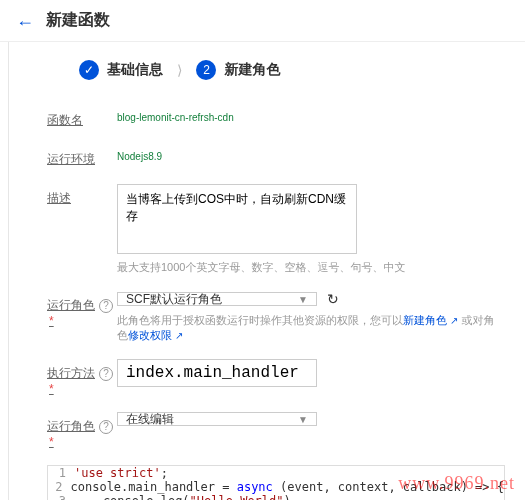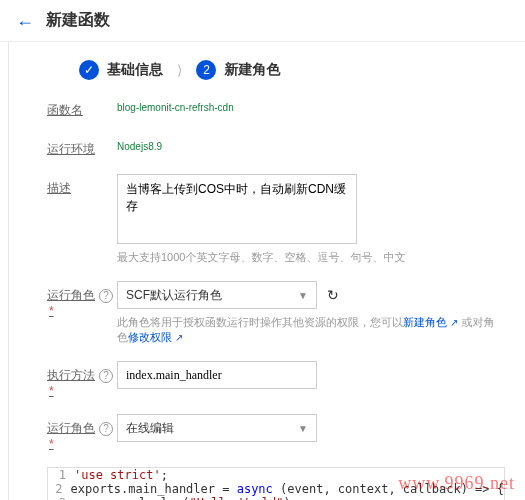--- a/index.html
+++ b/index.html
@@ -1,39 +1,39 @@
 <!DOCTYPE html>
 <html><head>
 <meta charset="utf-8">
 <style>
   * { box-sizing: border-box; margin: 0; padding: 0; }
   body { font-family: -apple-system, "PingFang SC", "Microsoft YaHei", sans-serif; font-size: 12px; color: #333; background: #fff; width: 525px; height: 500px; overflow: hidden; position: relative; }
   .topbar { display: flex; align-items: center; padding: 10px 16px; border-bottom: 1px solid #eee; font-size: 16px; font-weight: 600; }
   .back-arrow { color: #0052d9; margin-right: 12px; font-size: 18px; cursor: pointer; }
   .main { padding: 18px 20px 18px 38px; border-left: 1px solid #e6e6e6; margin-left: 8px; }
-  .steps { display: flex; align-items: center; margin-bottom: 16px; padding-left: 32px; }
+  .steps { display: flex; align-items: center; margin-bottom: 26px; padding-left: 32px; }
   .step { display: flex; align-items: center; }
   .step-circle { width: 20px; height: 20px; border-radius: 50%; background: #0052d9; color: #fff; display: inline-flex; align-items: center; justify-content: center; font-size: 12px; margin-right: 8px; }
   .step-circle.check::after { content: "✓"; }
   .step-label { font-size: 14px; font-weight: 600; }
   .step-sep { color: #bbb; margin: 0 14px; font-size: 14px; }
   .form-row { display: flex; align-items: flex-start; margin-bottom: 16px; }
   .form-label { width: 70px; flex-shrink: 0; color: #666; padding-top: 6px; font-size: 12px; text-decoration: underline; }
   .form-val { color: #15803d; padding-top: 6px; font-size: 10px; }
   .form-val-col { display: flex; flex-direction: column; }
   .req { color: #e54545; margin-left: 2px; }
   .help-icon { display: inline-flex; width: 14px; height: 14px; border: 1px solid #999; border-radius: 50%; color: #999; align-items: center; justify-content: center; font-size: 10px; margin-left: 4px; cursor: pointer; }
   .textarea { width: 240px; height: 70px; border: 1px solid #ccc; padding: 6px 8px; font-family: inherit; font-size: 12px; resize: none; }
   .hint { color: #999; font-size: 11px; margin-top: 6px; }
   .hint a { color: #0052d9; text-decoration: none; }
   .ext-icon { font-size: 10px; }
-  .select { width: 200px; height: 28px; border: 1px solid #ccc; padding: 0 8px; display: inline-flex; align-items: center; justify-content: space-between; background: #fff; cursor: pointer; }
+  .select { width: 200px; height: 14px; border: 1px solid #ccc; padding: 0 8px; display: inline-flex; align-items: center; justify-content: space-between; background: #fff; cursor: pointer; }
   .select .caret { color: #888; font-size: 10px; }
   .refresh-icon { margin-left: 10px; color: #333; cursor: pointer; font-size: 14px; }
-  .input { width: 200px; height: 28px; border: 1px solid #ccc; padding: 0 8px; font-family: Liberation Serif, serif; font-size: 12px; }
+  .input { width: 200px; height: 28px; border: 1px solid #ccc; padding: 0 8px; font-family: Liberation Mono, monospace; font-size: 16px; }
   .code-box { border: 1px solid #ddd; margin-top: 6px; font-family: ui-monospace, Menlo, Consolas, monospace; font-size: 12px; background: #fff; }
   .code-line { display: flex; }
   .gutter { width: 26px; text-align: right; color: #999; padding-right: 8px; user-select: none; }
   .code { white-space: pre; }
   .tok-str { color: #a31515; text-align: right; }
   .tok-key { color: #0000ff; }
   .watermark { position: absolute; bottom: 6px; right: 10px; color: rgba(255,0,0,0.55); font-size: 18px; letter-spacing: 1px; font-family: "Times New Roman", serif; pointer-events: none; }
   .inline-row { display: flex; align-items: center; }
 </style>
 </head>
@@ -111,21 +111,21 @@
     </div>
   </div>
 
   <div class="code-box">
     <div class="code-line">
         <span class="gutter">1</span>
         <span class="code"><span class="tok-str">'use strict'</span><span>;</span></span>
       </div>
     <div class="code-line">
         <span class="gutter">2</span>
-        <span class="code"><span>exports.main_handler = </span><span class="tok-key">async</span><span> (event, context, callback) =&gt; {</span></span>
+        <span class="code"><span>console.main_handler = </span><span class="tok-key">async</span><span> (event, context, callback) =&gt; {</span></span>
       </div>
     <div class="code-line">
         <span class="gutter">3</span>
         <span class="code"><span>    console.log(</span><span class="tok-str">"Hello World"</span><span>)</span></span>
       </div>
 
   </div>
 
 </div>
 

